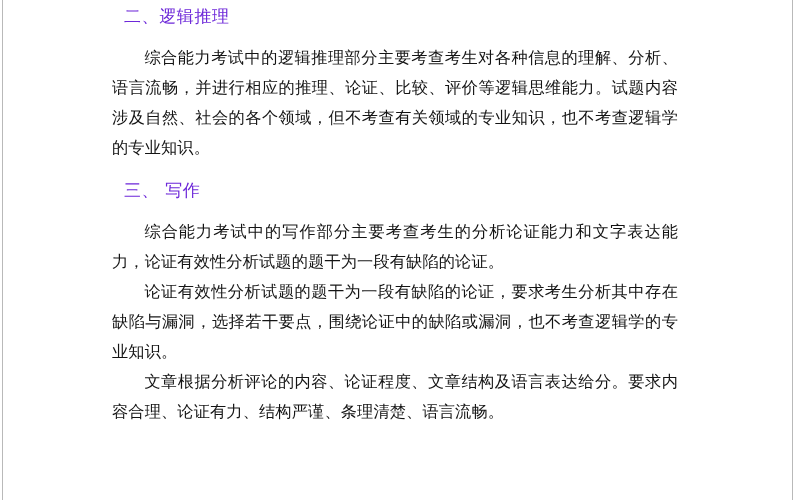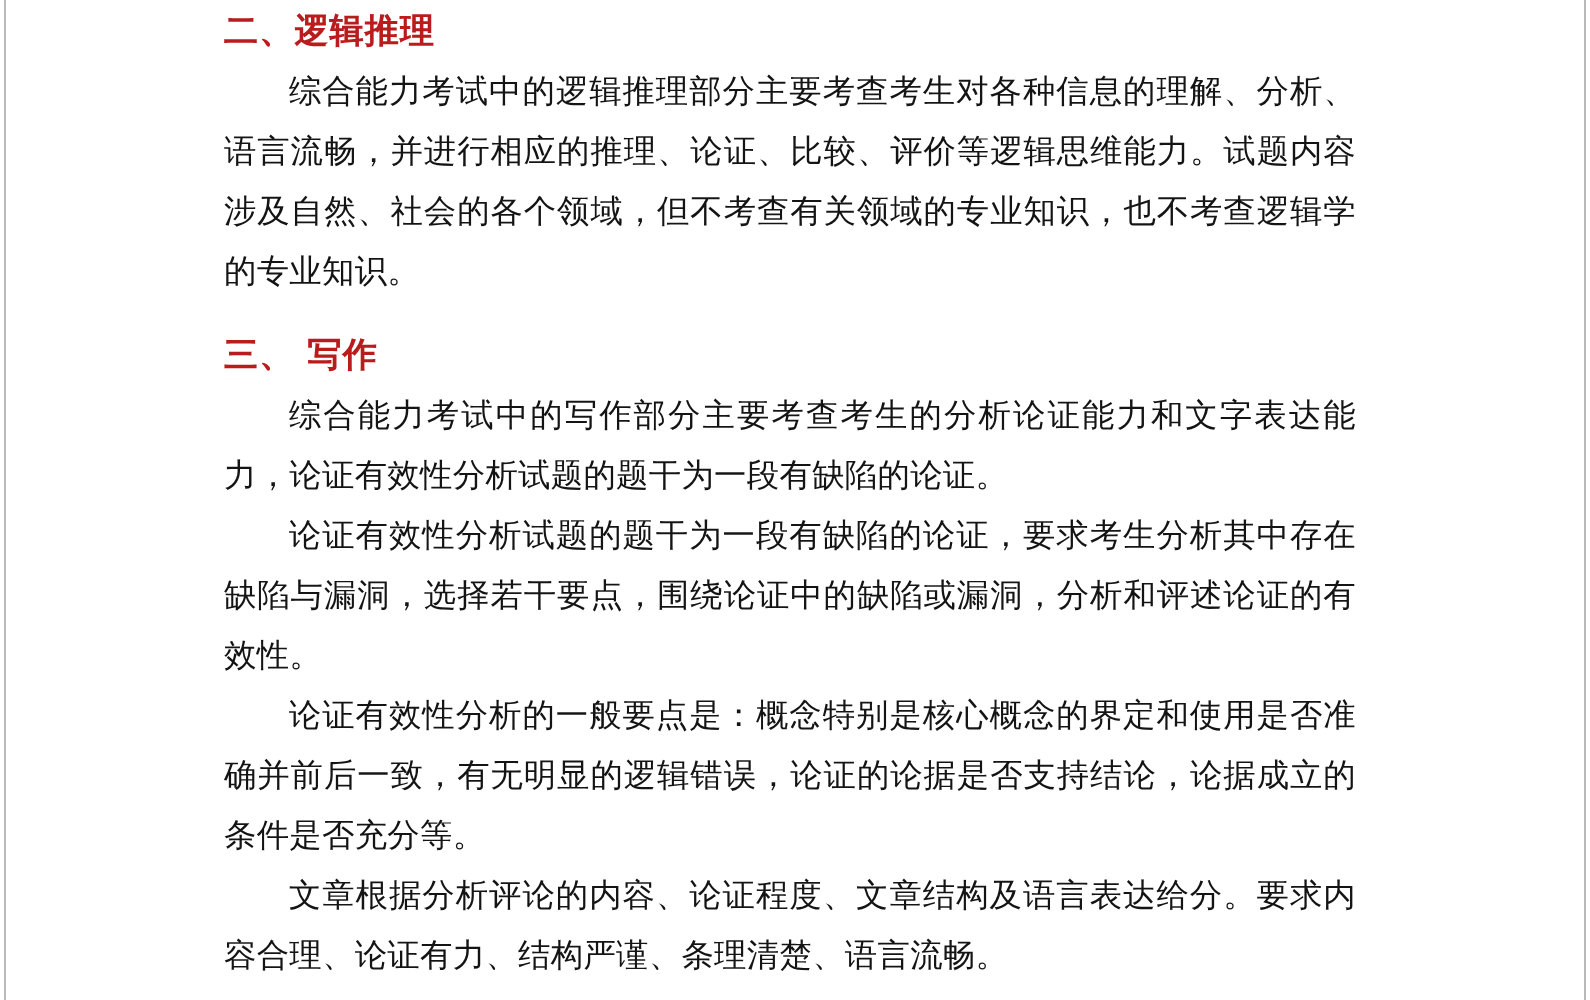--- a/index.html
+++ b/index.html
@@ -41,24 +41,24 @@
   .content {
     position: absolute;
     left: 112px;
     top: 0px;
     width: 566px;
   }
   .heading {
     font-size: 17px;
     line-height: 30px;
     letter-spacing: 0.6px;
-    margin: 0;
+    margin: 12px;
     padding: 0;
-    font-weight: bold;
-    color: #b91c1c;
+    font-weight: normal;
+    color: #6d28d9;
   }
   .h-level2 {
     margin-top: 1px;
   }
   .h-level2b {
     margin-top: 12px;
   }
   .para {
     font-size: 16.2px;
     line-height: 30px;
@@ -93,20 +93,19 @@
 
     <h2 class="heading h-level2">二、逻辑推理</h2>
 
     <p class="para indent2">综合能力考试中的逻辑推理部分主要考查考生对各种信息的理解、分析、语言流畅，并进行相应的推理、论证、比较、评价等逻辑思维能力。试题内容涉及自然、社会的各个领域，但不考查有关领域的专业知识，也不考查逻辑学的专业知识。</p>
 
     <h2 class="heading h-level2b">三、 写作</h2>
 
     <p class="para indent2">综合能力考试中的写作部分主要考查考生的分析论证能力和文字表达能力，论证有效性分析试题的题干为一段有缺陷的论证。</p>
 
 
-    <p class="para indent2">论证有效性分析试题的题干为一段有缺陷的论证，要求考生分析其中存在缺陷与漏洞，选择若干要点，围绕论证中的缺陷或漏洞，分析和评述论证的有效性。</p>
+    <p class="para indent2">论证有效性分析试题的题干为一段有缺陷的论证，要求考生分析其中存在缺陷与漏洞，选择若干要点，围绕论证中的缺陷或漏洞，也不考查逻辑学的专业知识。</p>
 
-    <p class="para indent2">论证有效性分析的一般要点是：概念特别是核心概念的界定和使用是否准确并前后一致，有无明显的逻辑错误，论证的论据是否支持结论，论据成立的条件是否充分等。</p>
 
     <p class="para indent2">文章根据分析评论的内容、论证程度、文章结构及语言表达给分。要求内容合理、论证有力、结构严谨、条理清楚、语言流畅。</p>
 
   </div>
 </div>
 
 </body></html>

